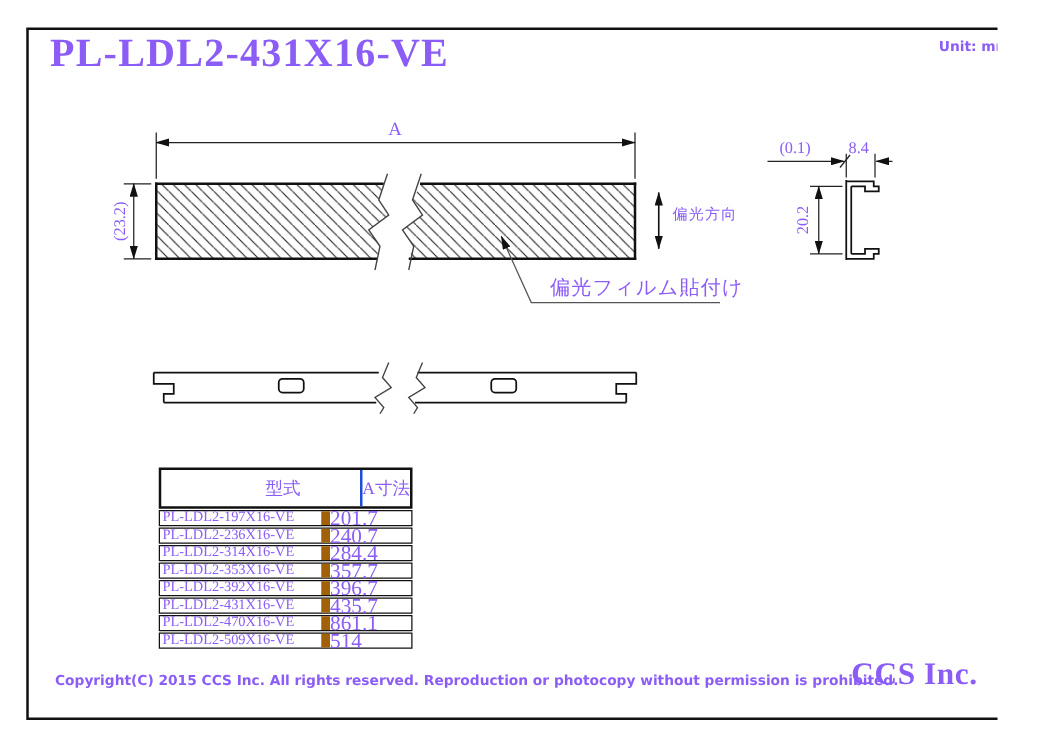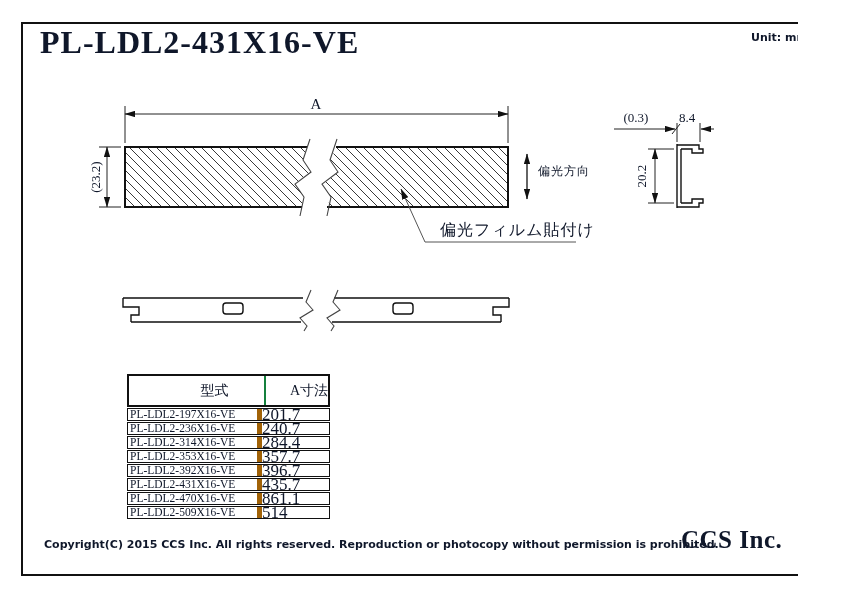--- a/index.html
+++ b/index.html
@@ -1,39 +1,39 @@
 <!DOCTYPE html>
 <html><head>
 <meta charset="utf-8">
 <style>
   html,body{margin:0;padding:0;background:#fff;}
   #page{position:relative;width:798px;height:595px;background:#fff;overflow:hidden;
-        font-family:"Liberation Serif","DejaVu Serif",serif;color:#0f172a;}
+        font-family:"Liberation Serif","DejaVu Serif",serif;color:#8b5cf6;}
   .abs{position:absolute;white-space:nowrap;}
   #frame{position:absolute;left:21px;top:22px;width:797px;height:550px;border:2px solid #111;}
   #title{left:40px;top:24px;font-size:32px;font-weight:bold;letter-spacing:1px;}
   #unit{left:751px;top:31px;font-size:11px;font-family:"DejaVu Sans","Liberation Sans",sans-serif;font-weight:bold;}
   .dim{font-size:13px;}
   .ctr{transform:translateX(-50%);}
   .rot{transform:translate(-50%,-50%) rotate(-90deg);}
   #dimA{left:316px;top:96px;font-size:15px;}
   #dim232{left:96px;top:177px;}
   #dim02{left:636px;top:110px;}
   #dim84{left:687px;top:110px;}
   #dim202{left:642px;top:176px;}
   .jp{font-size:12px;letter-spacing:1px;}
   #jp-dir{left:538px;top:163px;}
   #jp-film{left:440px;top:220px;font-size:16px;}
   
   #dtable{left:127px;top:374px;width:203px;}
   #dtable .hdr{display:flex;border:2px solid #111;height:29px;align-items:center;}
-  #dtable .hdr .c1{width:126px;text-align:center;font-size:14px;border-right:2px solid #15803d;height:100%;display:flex;align-items:center;justify-content:center;padding-left:36px;}
-  #dtable .hdr .c2{flex:1;text-align:center;font-size:14px;padding-left:24px;}
+  #dtable .hdr .c1{width:126px;text-align:center;font-size:14px;border-right:2px solid #1d4ed8;height:100%;display:flex;align-items:center;justify-content:center;padding-left:36px;}
+  #dtable .hdr .c2{flex:1;text-align:center;font-size:14px;}
   #dtable .row{display:flex;border:1px solid #111;margin-top:1px;height:11px;align-items:center;}
-  #dtable .row .c1{width:127px;font-size:11.5px;line-height:11px;padding-left:2px;border-right:5px solid #a16207;height:100%;display:flex;align-items:center;}
+  #dtable .row .c1{width:127px;font-size:11.5px;line-height:11px;padding-left:2px;border-right:7px solid #a16207;height:100%;display:flex;align-items:center;}
   #dtable .row .c2{flex:1;text-align:left;font-size:17px;line-height:11px;}
   #copyright{left:44px;top:538px;font-size:11px;font-family:"DejaVu Sans","Liberation Sans",sans-serif;font-weight:600;}
   #logo{left:681px;top:526px;font-size:25px;font-weight:bold;letter-spacing:0.5px;text-align:right;}
   svg{position:absolute;left:0;top:0;}
 </style>
 </head>
 <body>
 
 <div id="page">
 
@@ -107,21 +107,21 @@
   </svg>
 
   <div class="abs" id="title">PL-LDL2-431X16-VE</div>
   <div class="abs" id="unit">Unit: mm</div>
 
   <div class="abs ctr" id="dimA">A</div>
   <div class="abs rot dim" id="dim232">(23.2)</div>
   <div class="abs jp" id="jp-dir">偏光方向</div>
   <div class="abs jp" id="jp-film">偏光フィルム貼付け</div>
 
-  <div class="abs ctr dim" id="dim02">(0.3)</div>
+  <div class="abs ctr dim" id="dim02">(0.1)</div>
   <div class="abs ctr dim" id="dim84">8.4</div>
   <div class="abs rot dim" id="dim202">20.2</div>
 
   <div class="abs" id="dtable">
     <div class="hdr">
       <div class="c1">型式</div>
       <div class="c2">A寸法</div>
     </div>
     <div>
 

